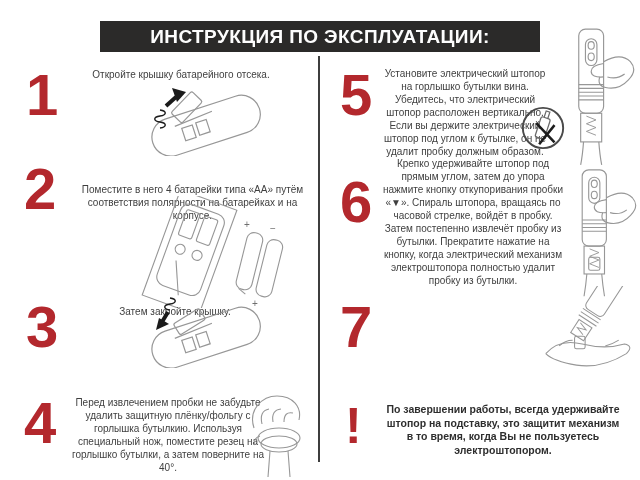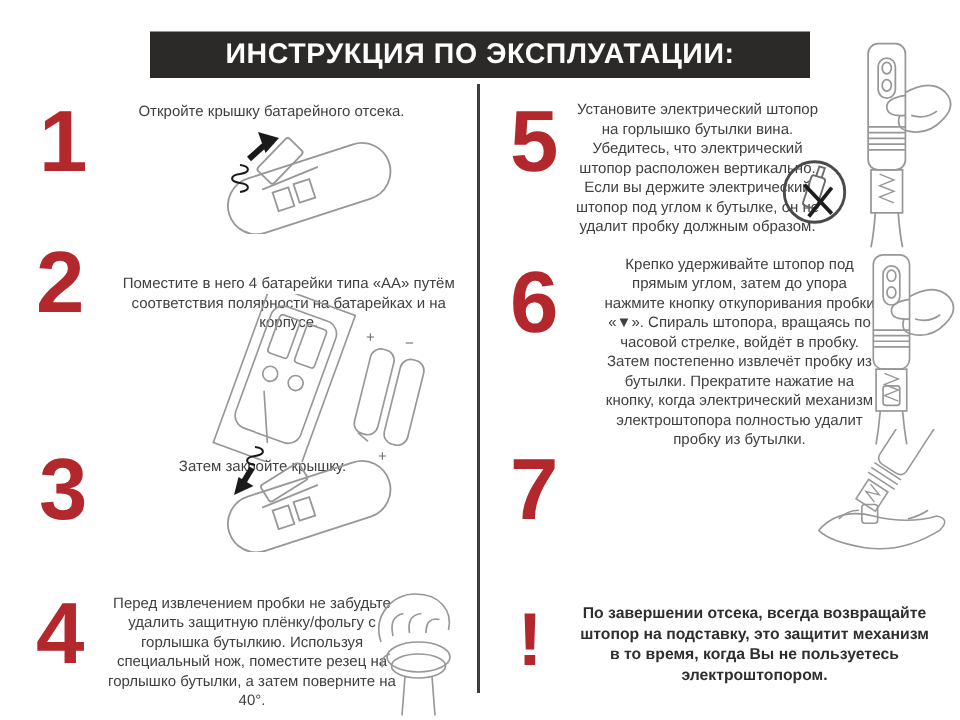--- a/index.html
+++ b/index.html
@@ -135,21 +135,21 @@
         <path d="M36 95 l10 4 l-10 4 l10 4 l-10 4 l10 4" stroke-width="1"></path>
         <path d="M33 122 q-1 14 -3 24 M49 122 q1 14 3 24"></path>
         <path d="M54 38 q18 -10 28 0 q8 9 -2 19 q-10 11 -24 8 q-9 -2 -6 -11"></path>
         <path d="M54 40 q-13 2 -13 8 q0 7 13 6"></path>
         <path d="M58 54 q10 3 18 -3"></path>
       </g>
     </svg>
   </div>
 
   <div class="num" style="left:340px;top:177px;">6</div>
-  <div class="txt" style="left:383px;top:170px;width:180px;margin-left:20px;">Крепко удерживайте штопор под прямым углом, затем до упора нажмите кнопку откупоривания пробки «▼». Спираль штопора, вращаясь по часовой стрелке, войдёт в пробку. Затем постепенно извлечёт пробку из бутылки. Прекратите нажатие на кнопку, когда электрический механизм электроштопора полностью удалит пробку из бутылки.</div>
+  <div class="txt" style="left:383px;top:157px;width:180px;">Крепко удерживайте штопор под прямым углом, затем до упора нажмите кнопку откупоривания пробки «▼». Спираль штопора, вращаясь по часовой стрелке, войдёт в пробку. Затем постепенно извлечёт пробку из бутылки. Прекратите нажатие на кнопку, когда электрический механизм электроштопора полностью удалит пробку из бутылки.</div>
   <div class="illus" style="left:556px;top:168px;">
     <svg width="84" height="132" viewBox="0 0 90 142">
       <g fill="none" stroke="#979797" stroke-width="1.2">
         <rect x="28" y="2" width="26" height="82" rx="7"></rect>
         <rect x="35" y="10" width="12" height="28" rx="6"></rect>
         <ellipse cx="41" cy="17" rx="3.2" ry="4"></ellipse>
         <ellipse cx="41" cy="29" rx="3.2" ry="4"></ellipse>
         <path d="M28 56 h26 M28 60 h26 M28 64 h26 M28 68 h26"></path>
         <rect x="30" y="84" width="22" height="30"></rect>
         <path d="M36 87 l10 4 l-10 4 l10 4 l-10 4 l10 4" stroke-width="1"></path>
@@ -173,15 +173,15 @@
           <path d="M48 42 l9 3 l-9 3 l9 3" stroke-width="1"></path>
         </g>
         <rect x="36" y="52" width="11" height="13" rx="2"></rect>
         <path d="M6 70 q14 -16 38 -10 q24 6 44 0 q10 2 2 10 q-26 16 -52 12 q-24 -4 -32 -12"></path>
         <path d="M20 62 q6 -6 14 -6 M68 62 q8 -2 14 -6"></path>
       </g>
     </svg>
   </div>
 
   <div class="warn-mark" style="left:345px;top:404px;">!</div>
-  <div class="txt warn-txt" style="left:383px;top:403px;width:240px;">По завершении отсека, всегда возвращайте штопор на подставку, это защитит механизм в то время, когда Вы не пользуетесь электроштопором.</div>
+  <div class="txt warn-txt" style="left:383px;top:403px;width:240px;">По завершении работы, всегда удерживайте штопор на подставку, это защитит механизм в то время, когда Вы не пользуетесь электроштопором.</div>
 
 </div>
 
 </body></html>

